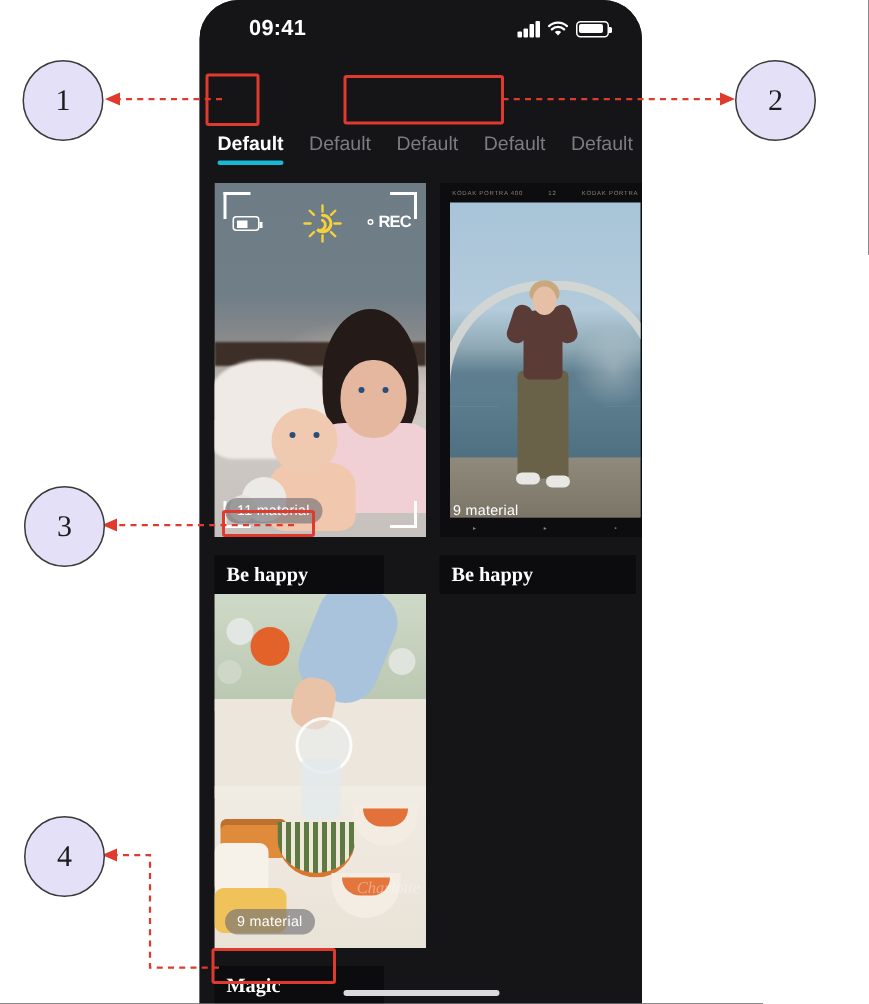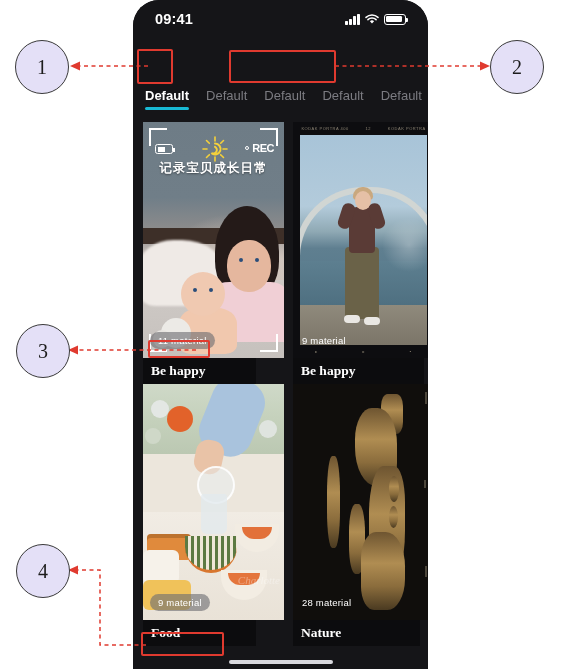--- a/index.html
+++ b/index.html
@@ -16,21 +16,21 @@
     background:#151518;border-radius:26px 26px 0 0;overflow:hidden;
   }
   .phone-inner{position:absolute;inset:0;background:#151518;overflow:hidden;}
 
   
   .statusbar{
     position:absolute;left:0;top:0;width:100%;height:38px;
     display:flex;align-items:center;justify-content:space-between;
     padding:0 22px;box-sizing:border-box;color:#fff;
   }
-  .clock{font-size:14.5px;font-weight:bold;letter-spacing:.2px;}
+  .clock{font-size:14.5px;font-weight:bold;letter-spacing:.2px;margin-left:11px;}
   .status-icons{display:flex;align-items:center;gap:5px;}
   .bars{display:flex;align-items:flex-end;gap:1.5px;height:11px;}
   .bars i{display:block;width:2.6px;background:#fff;border-radius:.7px;}
   .bars i:nth-child(1){height:4px;}
   .bars i:nth-child(2){height:6px;}
   .bars i:nth-child(3){height:8.5px;}
   .bars i:nth-child(4){height:11px;}
   .wifi{position:relative;width:14px;height:11px;}
   .wifi svg{display:block;}
   .batt{
@@ -79,21 +79,21 @@
     align-content:start;
   }
   .card{position:relative;cursor:pointer;}
   .thumb{
     position:relative;width:141px;height:236px;overflow:hidden;background:#1c1c20;
   }
   .card2 .thumb{height:236px;}
   .card-label{
     background:#0c0c0e;color:#ffffff;height:26px;display:flex;align-items:center;
     padding-left:8px;box-sizing:border-box;
-    font-family:"Liberation Serif", serif;font-weight:bold;font-size:13.5px;
+    font-family:"Liberation Serif", serif;font-weight:bold;font-size:13.5px;margin-top:12px;
   }
   .lbl-w1{width:113px;}
   .lbl-w2{width:131px;}
   .lbl-w3{width:113px;}
   .lbl-w4{width:127px;}
   .card3 .thumb,.card4 .thumb{height:236px;}
   .badge{
     position:absolute;left:7px;bottom:9px;
     background:rgba(110,110,115,.62);color:#fff;font-size:9.5px;
     padding:3px 8px;border-radius:9px;letter-spacing:.2px;
@@ -287,21 +287,20 @@
                   <path d="M20.7 20.7 l2.8 2.8"></path>
                 <path d="M23.5 6.5 l-2.8 2.8"></path>
                   <path d="M9.3 20.7 l-2.8 2.8"></path>
               </g>
               <path d="M15 9.5 a5.5 5.5 0 1 1 -3.6 9.6 a3.6 3.6 0 1 0 3.6 -6.3" stroke="#f5d13a" stroke-width="2" fill="none" stroke-linecap="round"></path>
             </svg>
             <div class="c1-rec">
               <span class="dot"></span>
                 <span>REC</span>
             </div>
-            <div class="c1-cn">记录宝贝成长日常</div>
             <div class="badge">11 material</div>
           </div>
           <div class="card-label lbl-w1">Be happy</div>
         </div>
 
         <div class="card card2">
           <div class="thumb">
             <div class="c2-bg"></div>
             <div class="c2-film-top">
                 <span>KODAK PORTRA 400</span>
@@ -351,41 +350,23 @@
               <div class="c3-soup2"></div>
             <div class="c3-bread"></div>
             <div class="c3-napkin"></div>
             <div class="c3-bowl1"></div>
             <div class="c3-pastry"></div>
             <div class="c3-bowl3"></div>
               <div class="c3-soup3"></div>
             <div class="c3-wm">Charlotte</div>
             <div class="badge">9 material</div>
           </div>
-          <div class="card-label lbl-w3">Food</div>
+          <div class="card-label lbl-w3">Magic</div>
         </div>
 
-        <div class="card card4">
-          <div class="thumb">
-            <div class="c4-bg"></div>
-            <div class="c4-blob c4-s6"></div>
-            <div class="c4-blob c4-s1"></div>
-            <div class="c4-blob c4-s3"></div>
-            <div class="c4-blob c4-s2"></div>
-            <div class="c4-blob c4-s4"></div>
-            <div class="c4-blob c4-s5"></div>
-            <div class="c4-blob c4-s7"></div>
-            <div class="c4-blob c4-s8"></div>
-            <div class="c4-tick c4-t1"></div>
-            <div class="c4-tick c4-t2"></div>
-            <div class="c4-tick c4-t3"></div>
-            <div class="badge plain">28 material</div>
-          </div>
-          <div class="card-label lbl-w4">Nature</div>
-        </div>
 
       </div>
 
       <div class="home-ind"></div>
     </div>
   </div>
 
   <svg class="arrow-svg">
     <g stroke="#e03a2f" stroke-width="1.5" fill="none" stroke-dasharray="4,3.5">
       <line x1="148" y1="66" x2="78" y2="66"></line>

